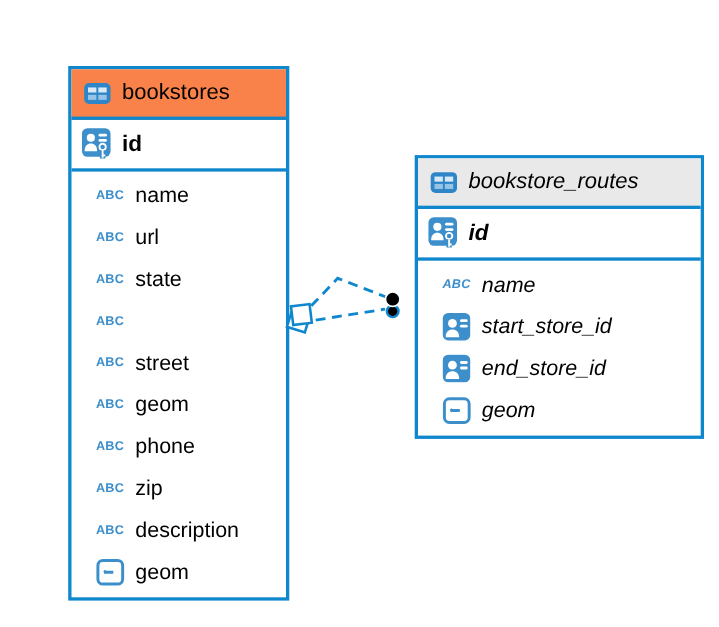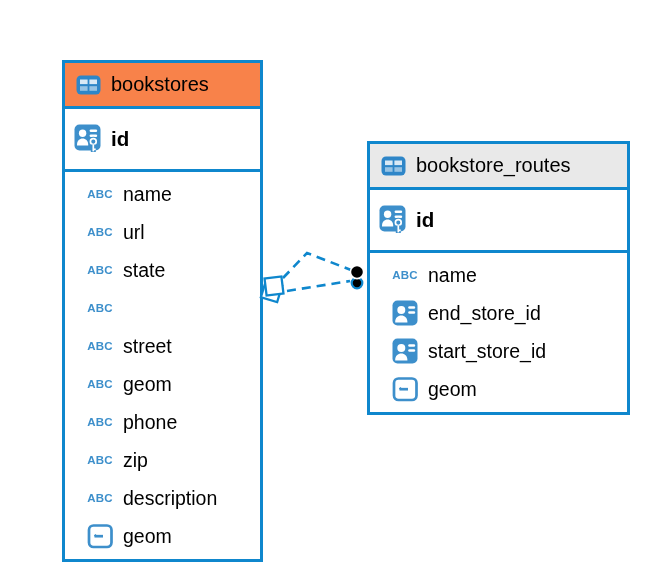--- a/index.html
+++ b/index.html
@@ -16,21 +16,21 @@
     border-bottom:3px solid var(--blue,#0F87CD);
     font-size:20px;white-space:nowrap;
   }
   .key-rows{
     border-bottom:3px solid var(--blue,#0F87CD);padding:0;
   }
   .row{
     display:flex;align-items:center;gap:9px;height:38px;padding:0 9px;
     font-size:19.5px;white-space:nowrap;
   }
-  .key-row{height:60px;font-weight:700;font-size:20.5px;}
+  .key-row{height:44px;font-weight:700;font-size:20.5px;}
   .column-rows{padding:3px 12px 4px;}
   .icon{
     width:28px;height:30px;flex:none;display:flex;align-items:center;justify-content:center;
   }
   .abc{
     font-weight:800;font-size:11.5px;letter-spacing:.2px;color:var(--icon-blue,#3D8FCB);
     font-family:"Liberation Sans",sans-serif;
   }
   .overlay{position:absolute;left:0;top:0;pointer-events:none;}
   .dash{
@@ -135,21 +135,21 @@
               <rect x="2" y="2.5" width="22.5" height="21.5" rx="4.5" fill="#fff" stroke="#3D8FCB" stroke-width="2.7"></rect>
               <line x1="7.5" y1="13.2" x2="16" y2="13.2" stroke="#3D8FCB" stroke-width="2.7"></line>
               <line x1="7.5" y1="13.2" x2="9.2" y2="11.8" stroke="#3D8FCB" stroke-width="2"></line>
             </svg>
           </span>
           <span>geom</span>
         </div>
       </div>
   </div>
 
-  <div class="er-table" style="left:367px;top:141px;width:263px;">
+  <div class="er-table" style="left:377px;top:141px;width:263px;font-style:italic;">
     <div class="er-header" style="background: rgb(233, 233, 233);">
       <span class="icon">
           <svg width="25" height="20" viewBox="0 0 25 20">
             <rect x="0.5" y="0.5" width="24" height="19" rx="4.5" fill="#2E86C8"></rect>
             <rect x="4" y="4.5" width="7.6" height="4.6" fill="rgba(255,255,255,0.82)"></rect>
             <rect x="13.4" y="4.5" width="7.6" height="4.6" fill="rgba(255,255,255,0.82)"></rect>
             <rect x="4" y="11.2" width="7.6" height="4.6" fill="rgba(255,255,255,0.5)"></rect>
             <rect x="13.4" y="11.2" width="7.6" height="4.6" fill="rgba(255,255,255,0.5)"></rect>
           </svg>
         </span>
@@ -184,33 +184,33 @@
         <div class="row">
           <span class="icon">
             <svg width="26" height="26" viewBox="0 0 26 26">
               <rect x="0.5" y="0.5" width="25" height="25" rx="5" fill="#3D8FCB"></rect>
               <circle cx="9.3" cy="10" r="4" fill="#fff"></circle>
               <path d="M3.2 21.8 c0-4 2.8-6.3 6.1-6.3 s6.1 2.3 6.1 6.3 v0.7 h-12.2 z" fill="#fff"></path>
               <rect x="16.2" y="6.2" width="7" height="2.6" rx="1.3" fill="#fff"></rect>
               <rect x="16.2" y="11.2" width="7" height="2.6" rx="1.3" fill="#fff"></rect>
             </svg>
           </span>
-          <span>end_store_id</span>
+          <span>start_store_id</span>
         </div>
         <div class="row">
           <span class="icon">
             <svg width="26" height="26" viewBox="0 0 26 26">
               <rect x="0.5" y="0.5" width="25" height="25" rx="5" fill="#3D8FCB"></rect>
               <circle cx="9.3" cy="10" r="4" fill="#fff"></circle>
               <path d="M3.2 21.8 c0-4 2.8-6.3 6.1-6.3 s6.1 2.3 6.1 6.3 v0.7 h-12.2 z" fill="#fff"></path>
               <rect x="16.2" y="6.2" width="7" height="2.6" rx="1.3" fill="#fff"></rect>
               <rect x="16.2" y="11.2" width="7" height="2.6" rx="1.3" fill="#fff"></rect>
             </svg>
           </span>
-          <span>start_store_id</span>
+          <span>end_store_id</span>
         </div>
         <div class="row">
           <span class="icon">
             <svg width="27" height="27" viewBox="0 0 27 27">
               <rect x="2" y="2.5" width="22.5" height="21.5" rx="4.5" fill="#fff" stroke="#3D8FCB" stroke-width="2.7"></rect>
               <line x1="7.5" y1="13.2" x2="16" y2="13.2" stroke="#3D8FCB" stroke-width="2.7"></line>
               <line x1="7.5" y1="13.2" x2="9.2" y2="11.8" stroke="#3D8FCB" stroke-width="2"></line>
             </svg>
           </span>
           <span>geom</span>

